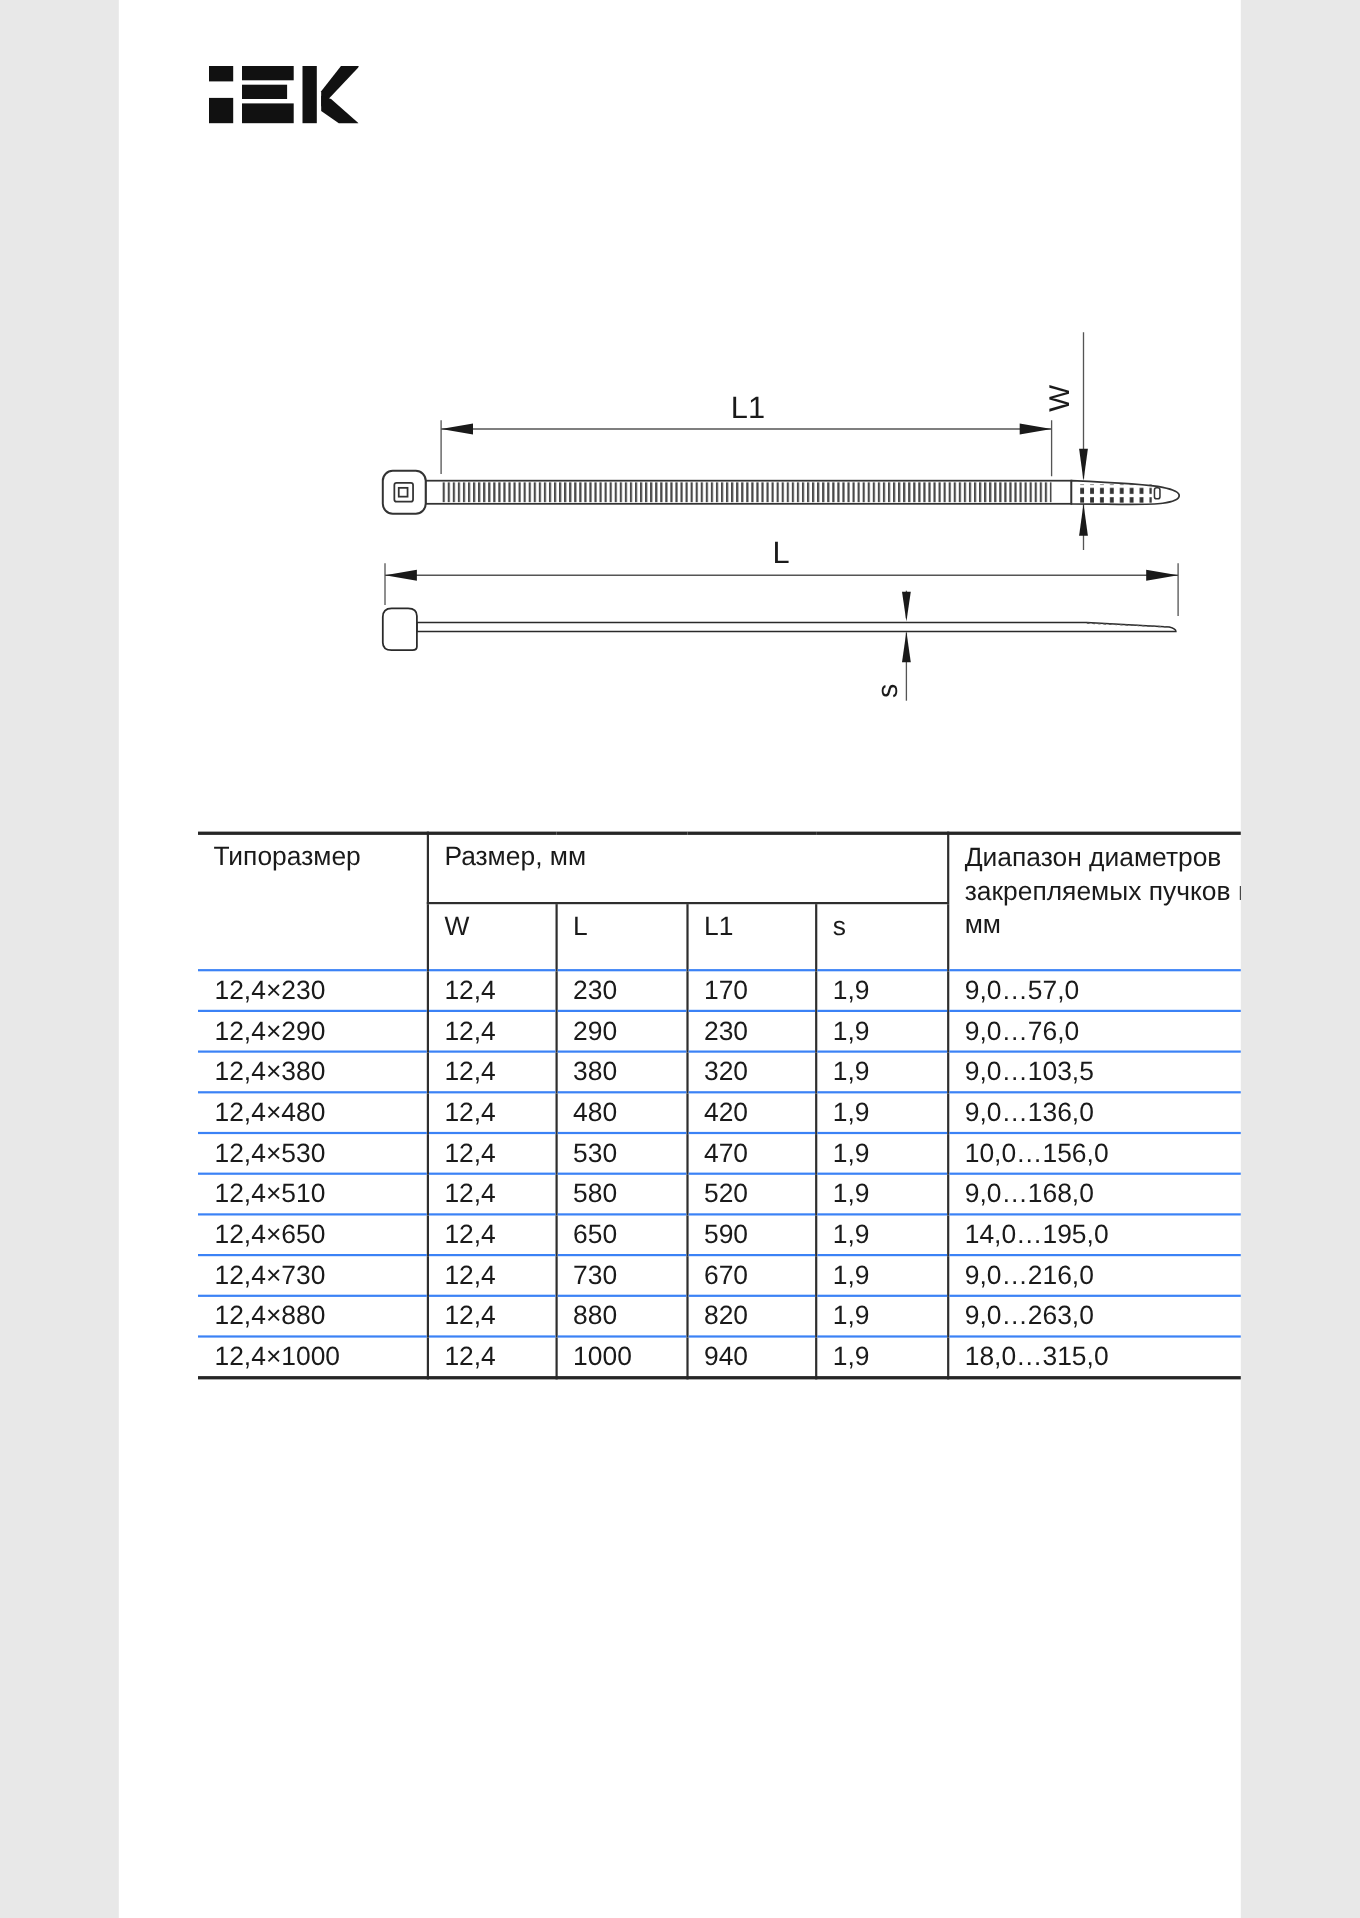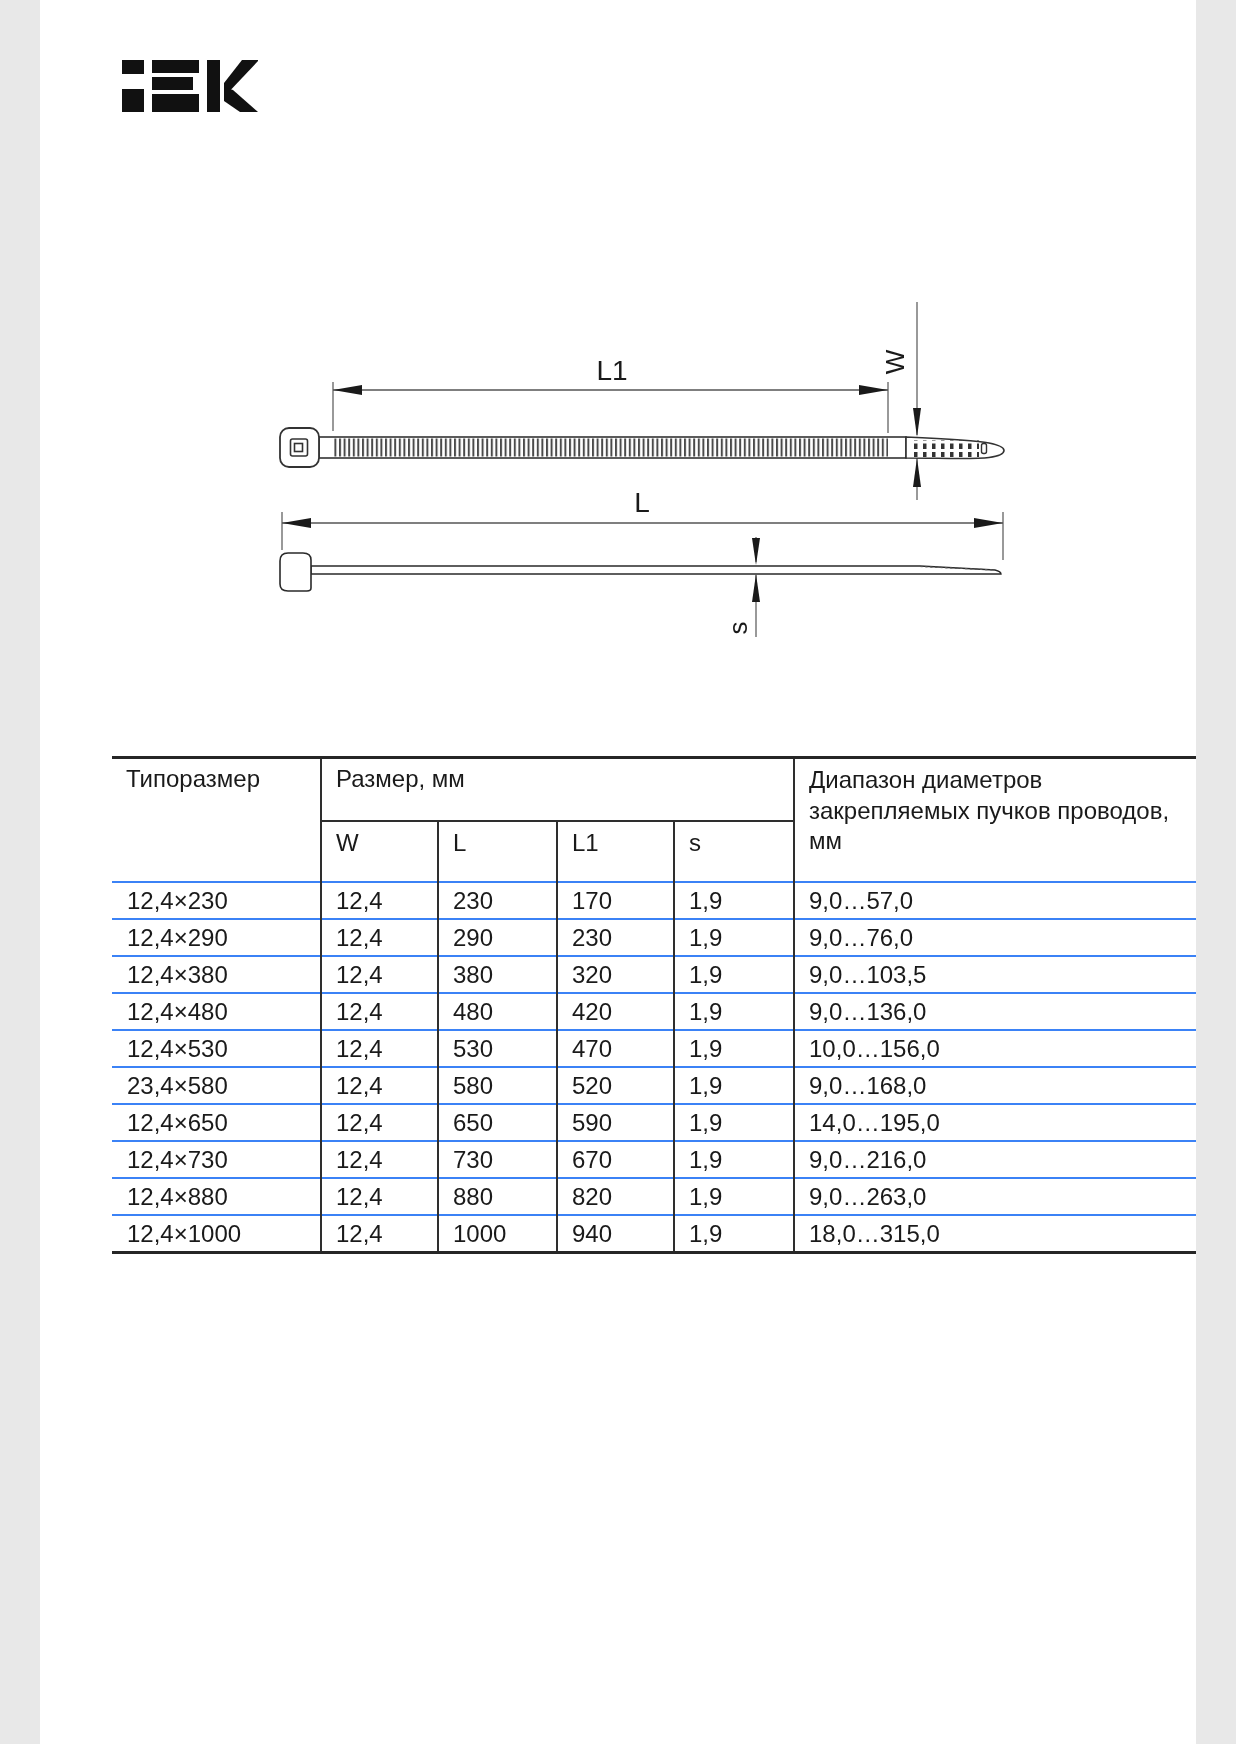--- a/index.html
+++ b/index.html
@@ -1,18 +1,18 @@
 <!DOCTYPE html>
 <html><head>
 <meta charset="utf-8">
 <style>
   html,body { margin:0; padding:0; background:#e8e8e8; }
   .page {
     position:relative;
-    width:1156px; height:1744px;
+    width:1020px; height:1744px;
     margin:0 auto;
     background:#ffffff;
     font-family:"Liberation Sans", sans-serif;
     color:#1a1a1a;
     overflow:hidden;
   }
   .logo { position:absolute; left:78px; top:56px; width:140px; height:60px; }
   .diagram { position:absolute; left:0; top:0; width:1236px; height:700px; }
   .diagram text { font-family:"Liberation Sans", sans-serif; fill:#1a1a1a; }
 
@@ -180,21 +180,21 @@
         </tr>
         <tr>
           <td>12,4×530</td>
           <td class="vl">12,4</td>
           <td class="vl">530</td>
           <td class="vl">470</td>
           <td class="vl">1,9</td>
           <td class="vl">10,0…156,0</td>
         </tr>
         <tr>
-          <td>23,4×580</td>
+          <td>12,4×510</td>
           <td class="vl">12,4</td>
           <td class="vl">580</td>
           <td class="vl">520</td>
           <td class="vl">1,9</td>
           <td class="vl">9,0…168,0</td>
         </tr>
         <tr>
           <td>12,4×650</td>
           <td class="vl">12,4</td>
           <td class="vl">650</td>

